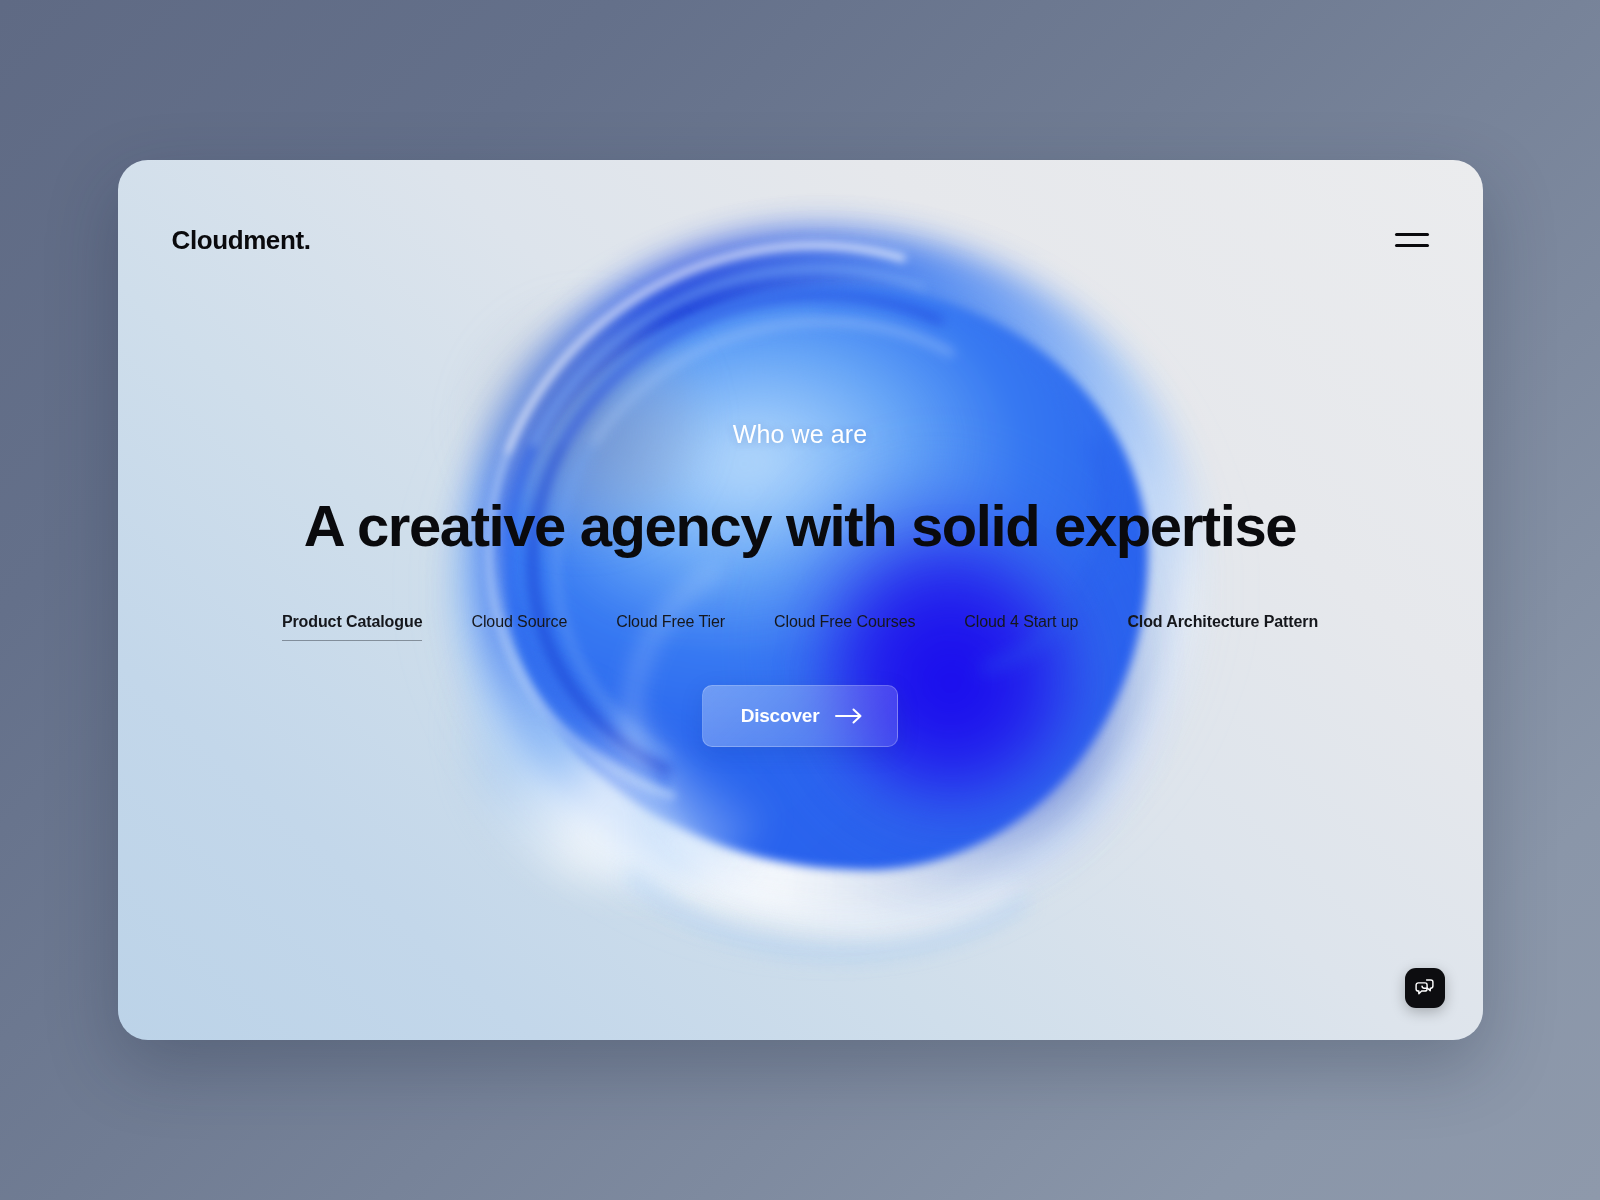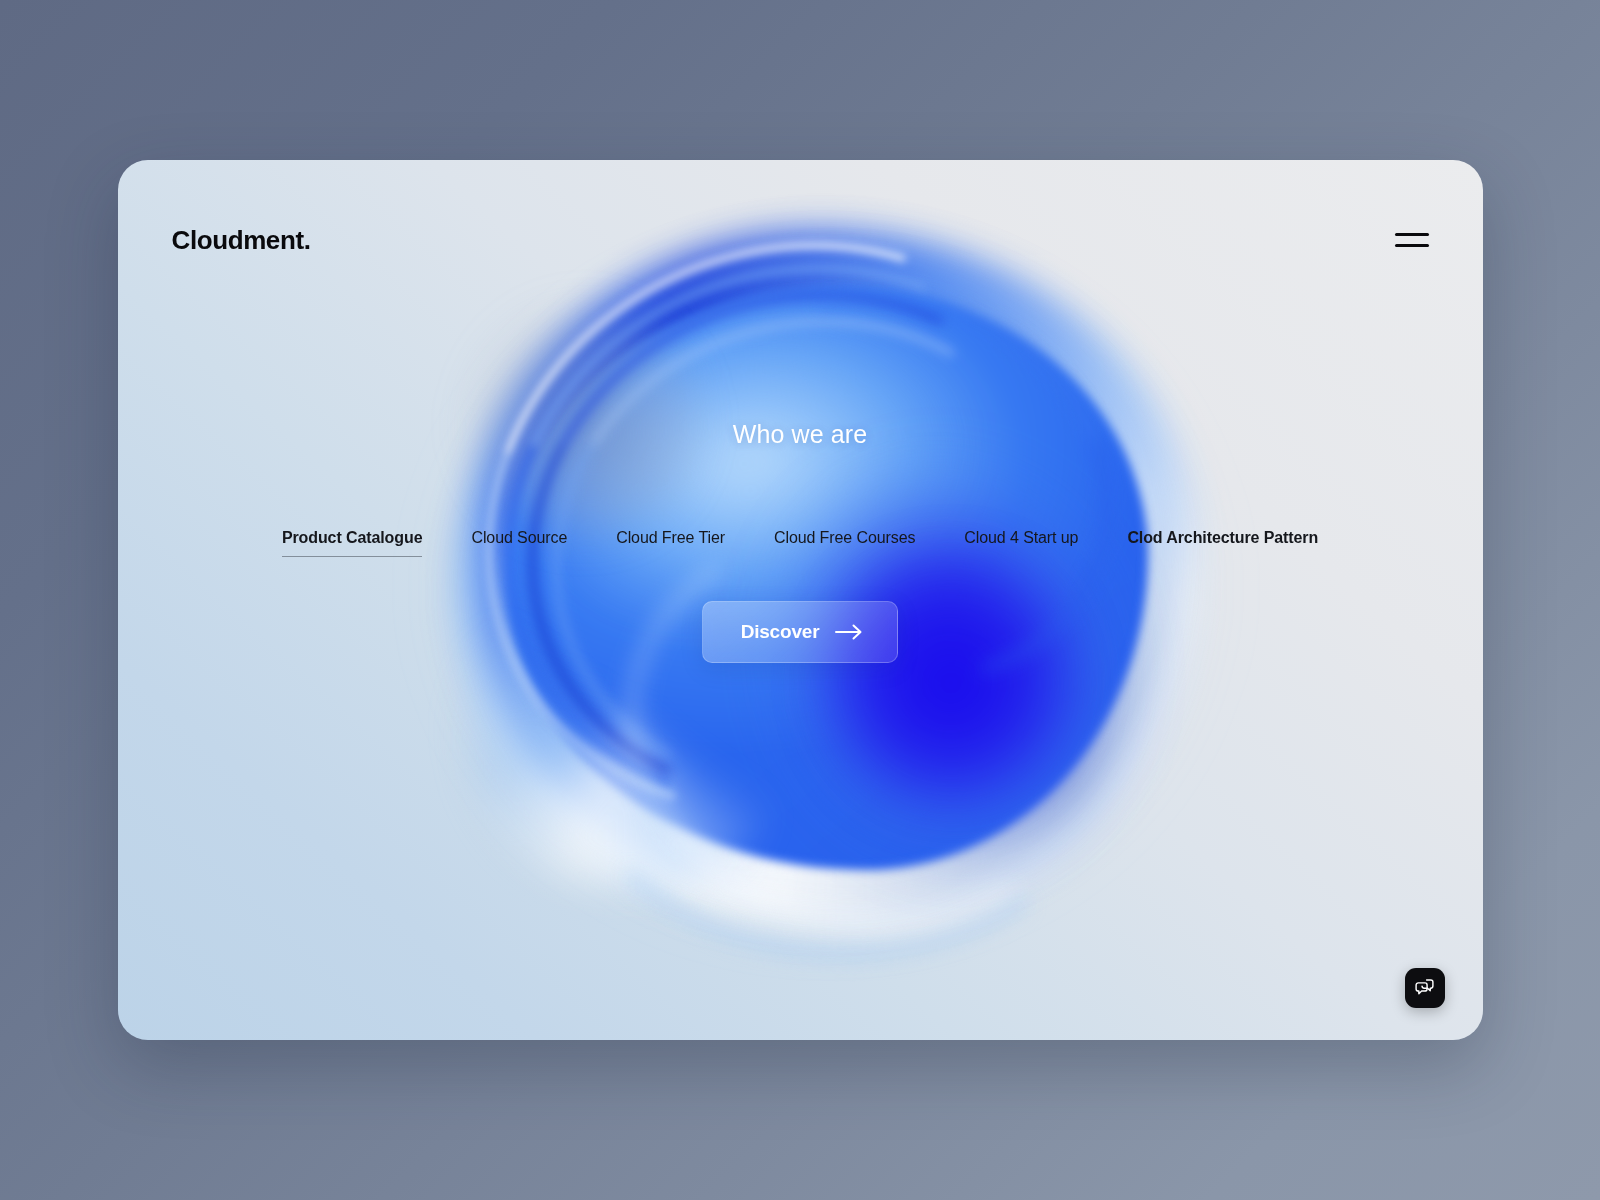--- a/index.html
+++ b/index.html
@@ -183,21 +183,21 @@
   .menu-btn span{display:block;height:3px;background:#0a0a0d;border-radius:2px;width:100%;}
 
   
   .hero{
     position:absolute;left:0;right:0;top:260px;
     display:flex;flex-direction:column;align-items:center;
     text-align:center;
   }
   .eyebrow{
     font-size:25px;color:#ffffff;font-weight:500;letter-spacing:.1px;
-    margin-bottom:28px;
+    margin-bottom:42px;
     text-shadow:0 1px 8px rgba(20,50,130,.22);
   }
   .headline{
     font-size:58px;line-height:1.20;font-weight:bold;color:#0a0a0d;
     letter-spacing:-1.4px;max-width:1000px;
   }
   .headline .ln{display:block;}
 
   
   .cats{
@@ -272,20 +272,21 @@
     <button class="menu-btn">
       <span></span>
       <span></span>
     </button>
   </div>
 
   <div class="hero">
     <div class="eyebrow">Who we are</div>
 
     <h1 class="headline">
+      <span class="ln">A creative agency with solid expertise</span>
     </h1>
 
     <nav class="cats">
       <div class="cat active">Product Catalogue</div>
       <div class="cat">Cloud Source</div>
       <div class="cat">Cloud Free Tier</div>
       <div class="cat">Cloud Free Courses</div>
       <div class="cat">Cloud 4 Start up</div>
       <div class="cat">Clod Architecture Pattern</div>
     </nav>

